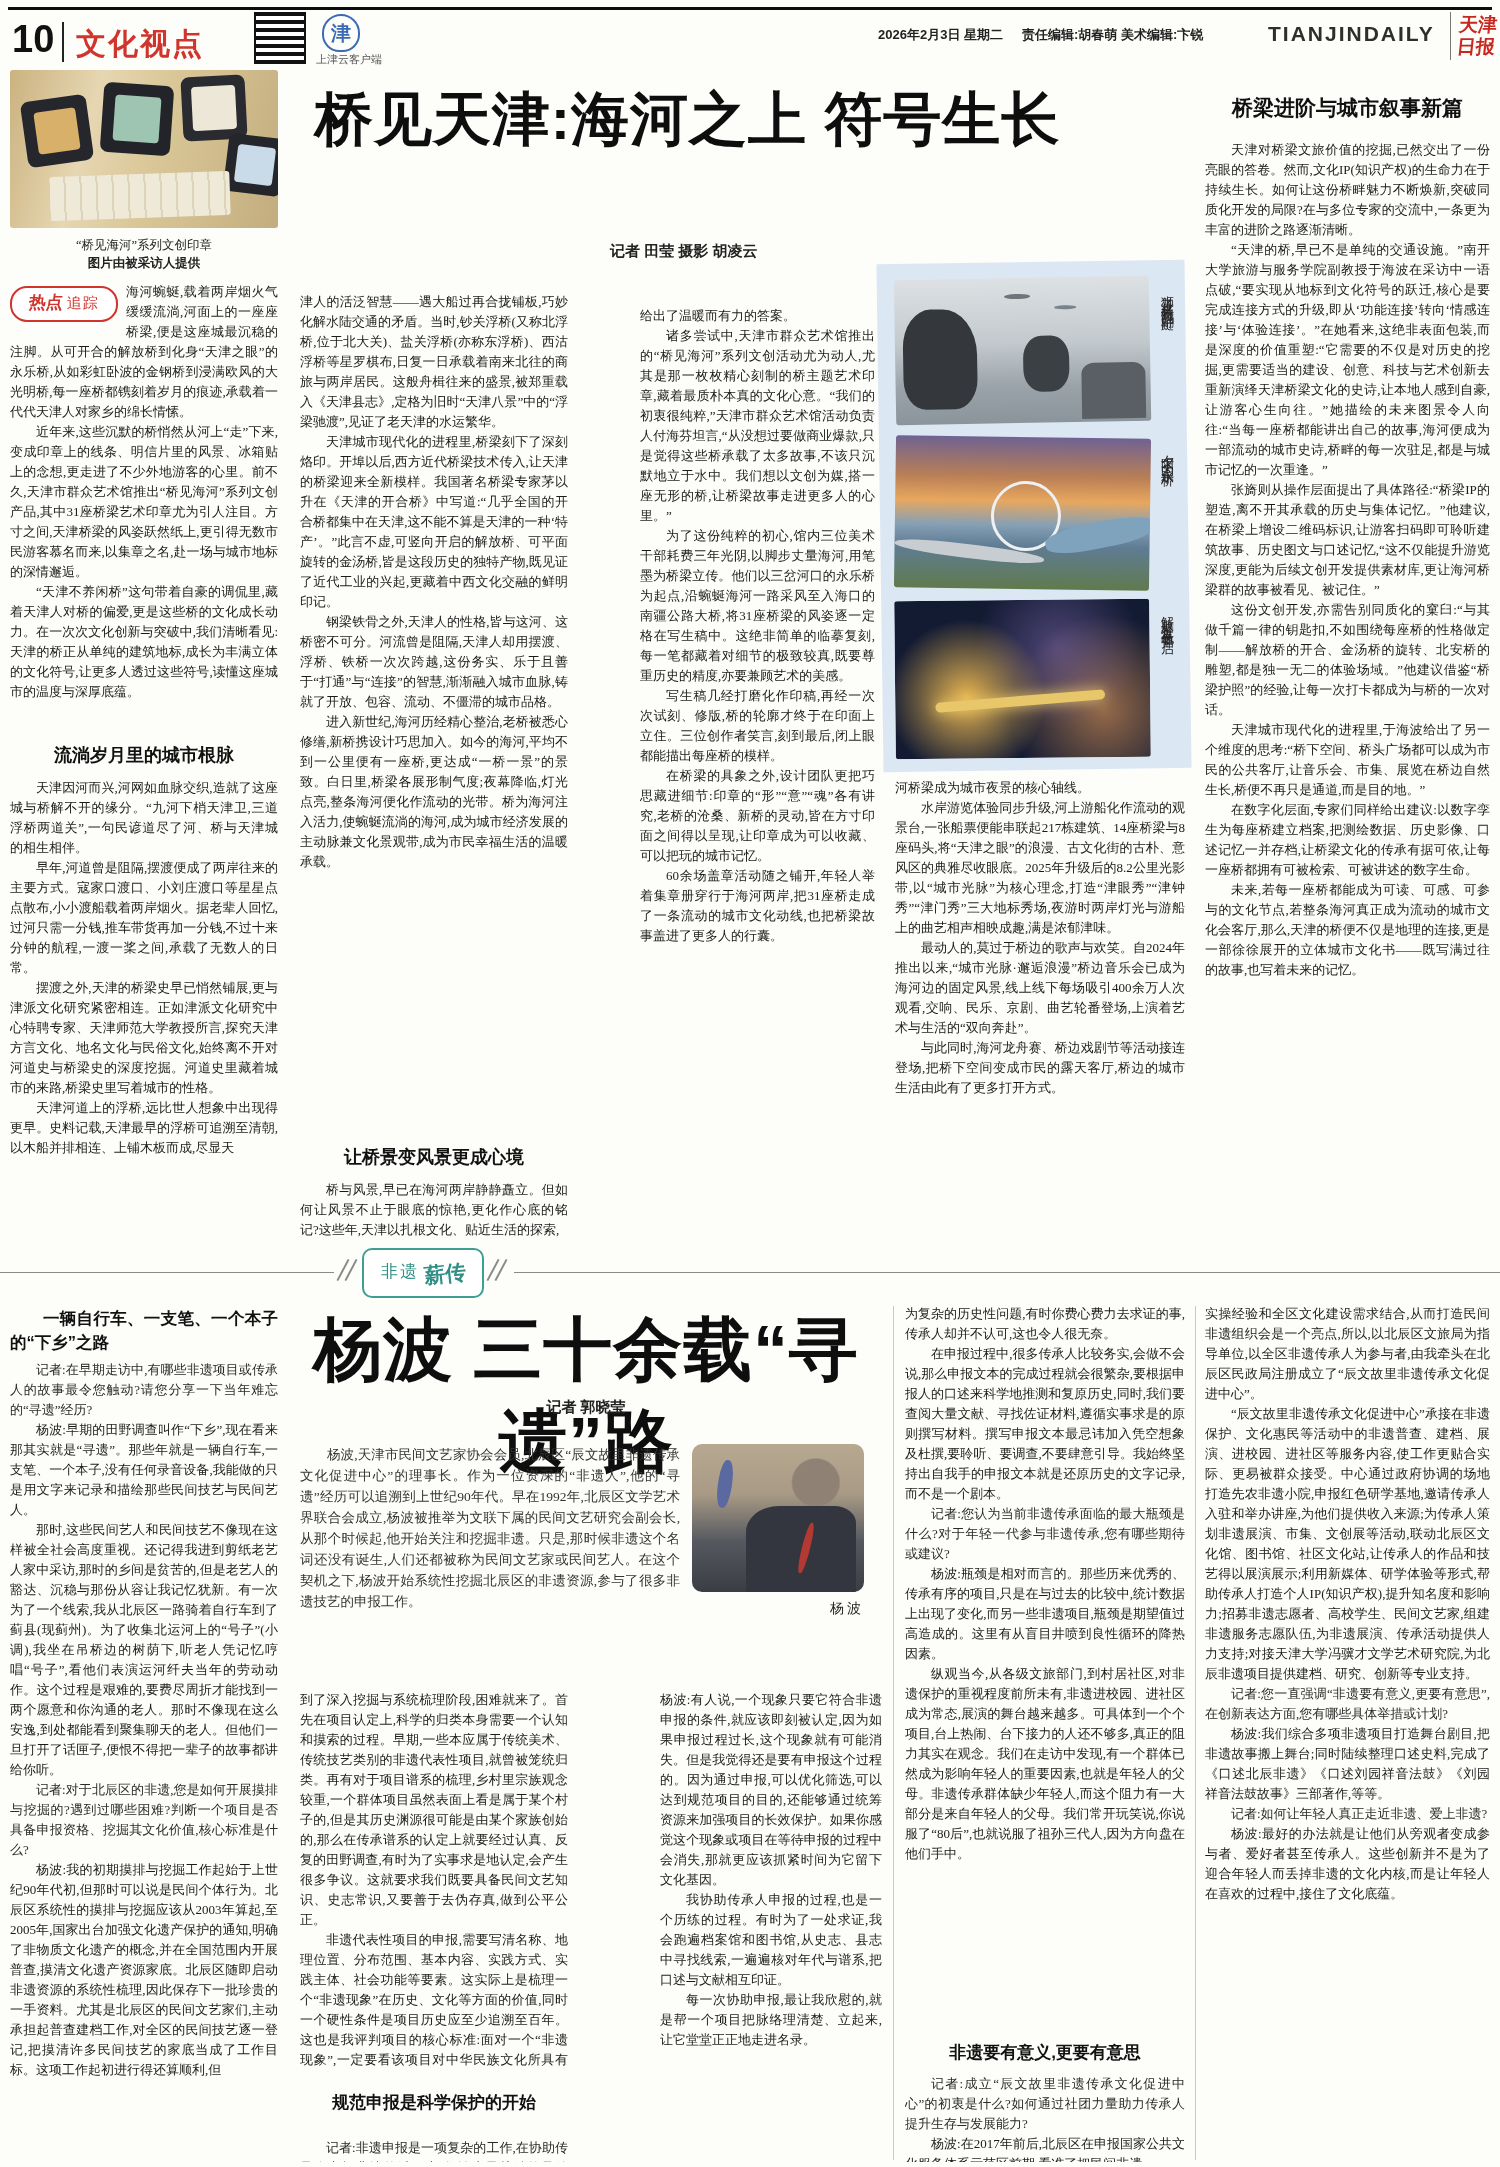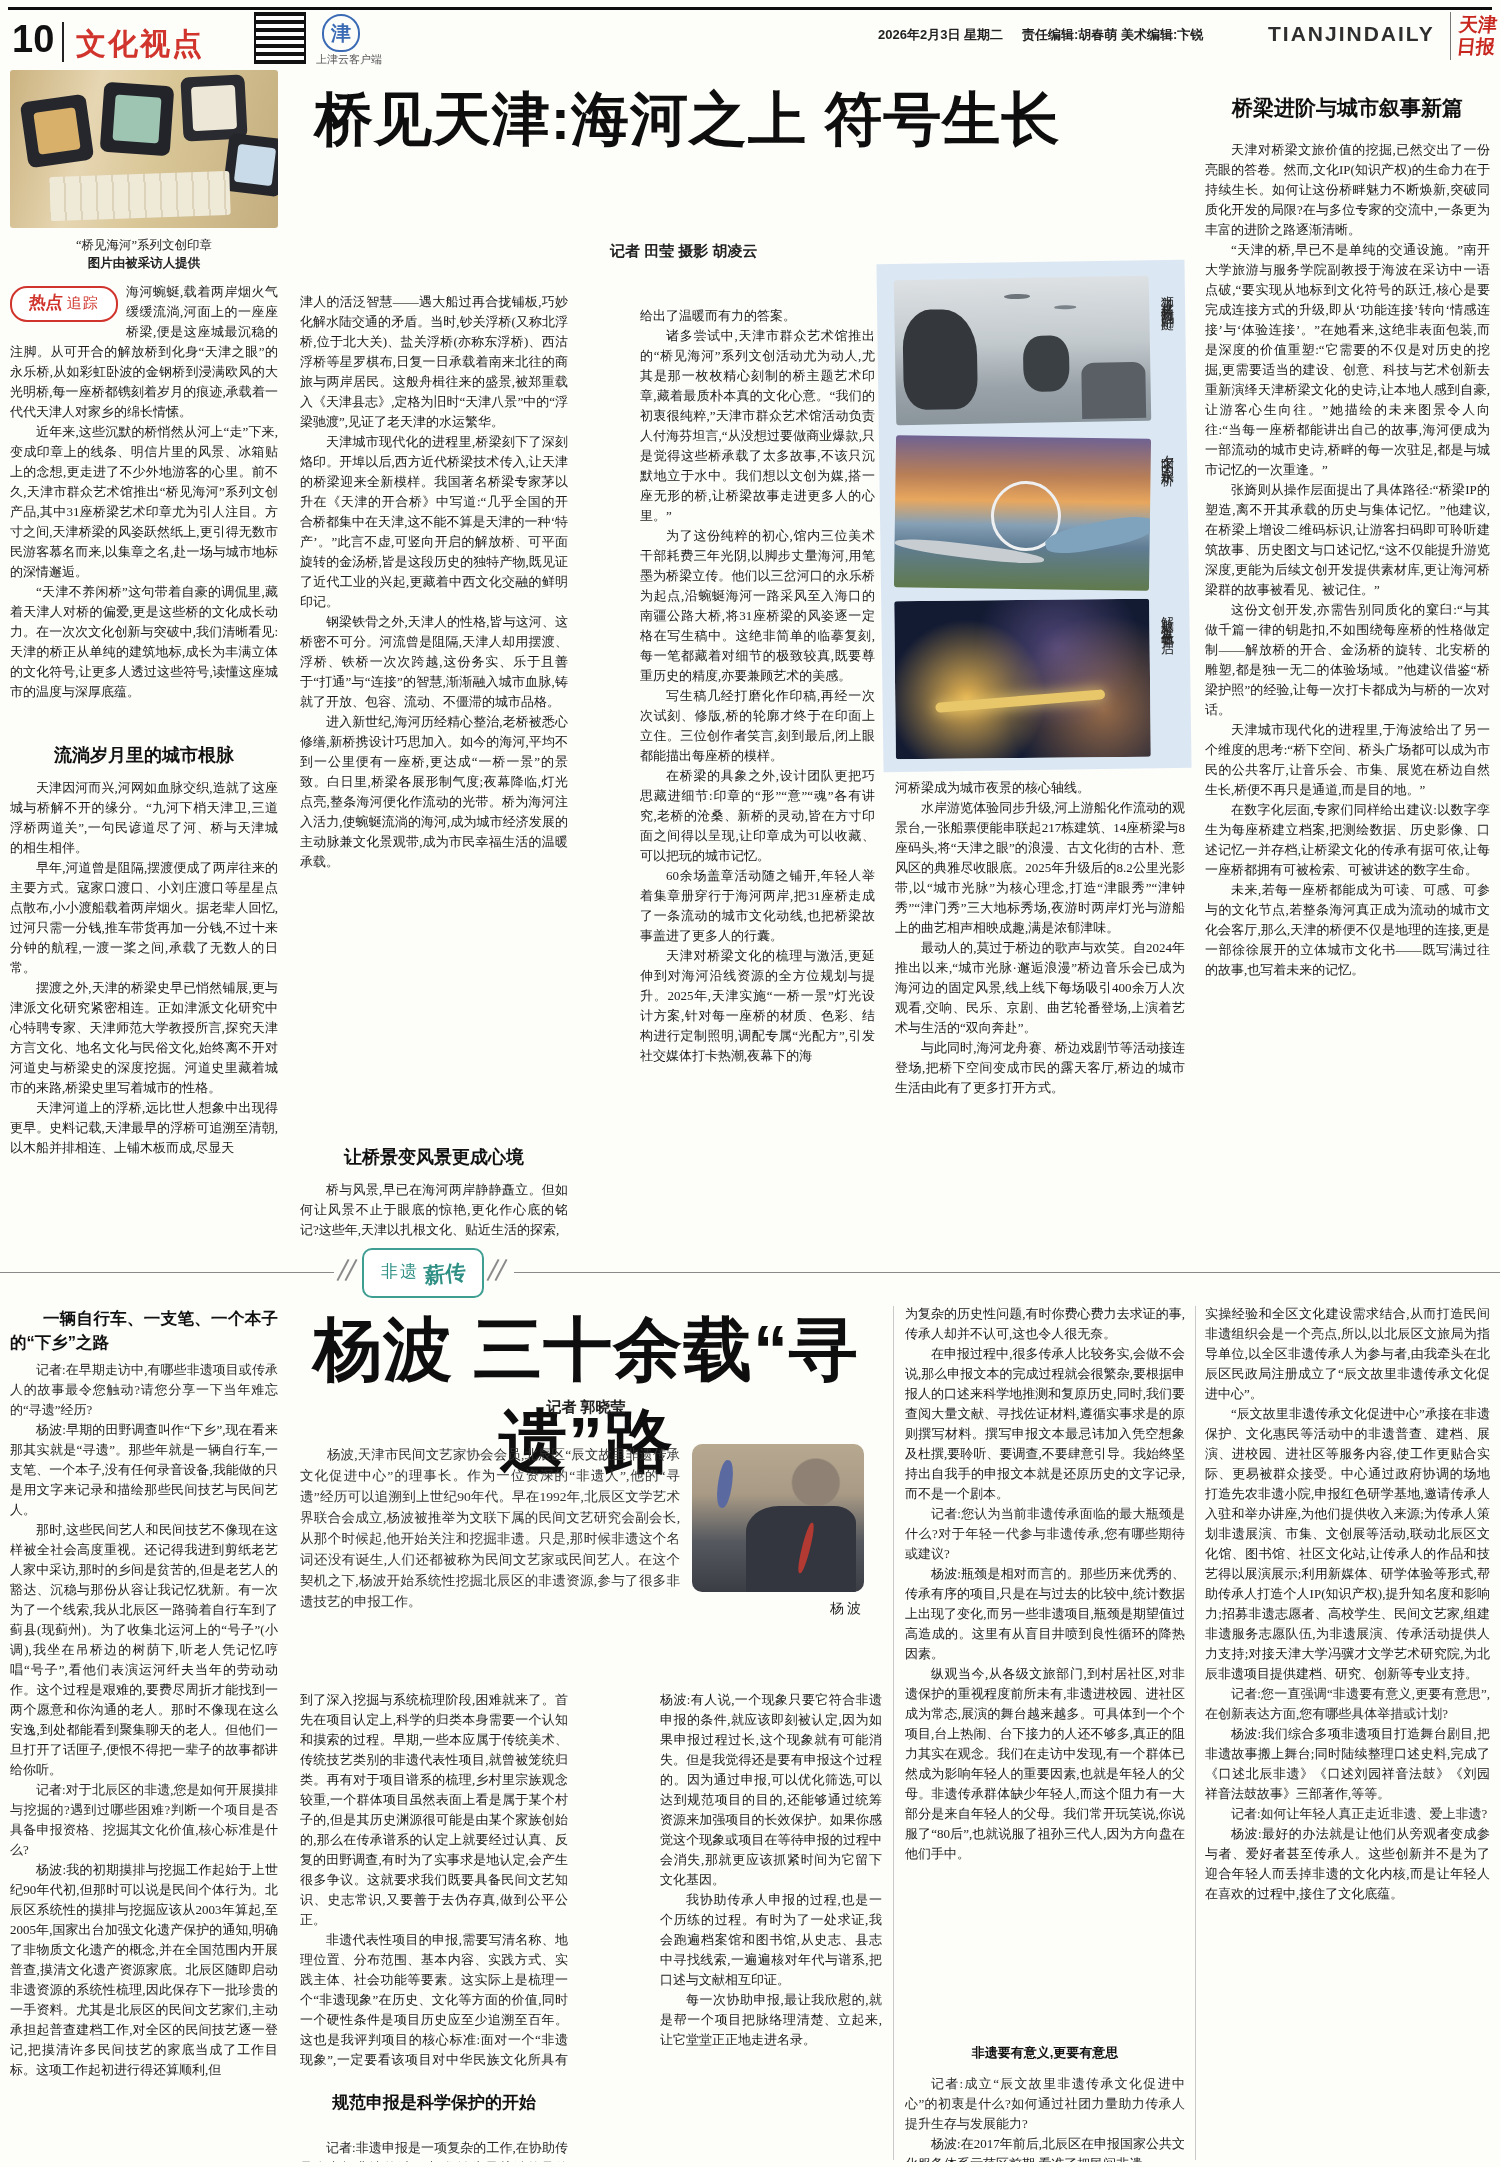--- a/index.html
+++ b/index.html
@@ -92,21 +92,20 @@
     <p>桥与风景,早已在海河两岸静静矗立。但如何让风景不止于眼底的惊艳,更化作心底的铭记?这些年,天津以扎根文化、贴近生活的探索,</p>
   </div>
 
   <div class="col" style="left:640px;top:306px;width:235px;height:938px;">
     <p class="noind">给出了温暖而有力的答案。</p>
     <p>诸多尝试中,天津市群众艺术馆推出的“桥见海河”系列文创活动尤为动人,尤其是那一枚枚精心刻制的桥主题艺术印章,藏着最质朴本真的文化心意。“我们的初衷很纯粹,”天津市群众艺术馆活动负责人付海芬坦言,“从没想过要做商业爆款,只是觉得这些桥承载了太多故事,不该只沉默地立于水中。我们想以文创为媒,搭一座无形的桥,让桥梁故事走进更多人的心里。”</p>
     <p>为了这份纯粹的初心,馆内三位美术干部耗费三年光阴,以脚步丈量海河,用笔墨为桥梁立传。他们以三岔河口的永乐桥为起点,沿蜿蜒海河一路采风至入海口的南疆公路大桥,将31座桥梁的风姿逐一定格在写生稿中。这绝非简单的临摹复刻,每一笔都藏着对细节的极致较真,既要尊重历史的精度,亦要兼顾艺术的美感。</p>
     <p>写生稿几经打磨化作印稿,再经一次次试刻、修版,桥的轮廓才终于在印面上立住。三位创作者笑言,刻到最后,闭上眼都能描出每座桥的模样。</p>
     <p>在桥梁的具象之外,设计团队更把巧思藏进细节:印章的“形”“意”“魂”各有讲究,老桥的沧桑、新桥的灵动,皆在方寸印面之间得以呈现,让印章成为可以收藏、可以把玩的城市记忆。</p>
     <p>60余场盖章活动随之铺开,年轻人举着集章册穿行于海河两岸,把31座桥走成了一条流动的城市文化动线,也把桥梁故事盖进了更多人的行囊。</p>
-    <p>天津对桥梁文化的梳理与激活,更延伸到对海河沿线资源的全方位规划与提升。2025年,天津实施“一桥一景”灯光设计方案,针对每一座桥的材质、色彩、结构进行定制照明,调配专属“光配方”,引发社交媒体打卡热潮,夜幕下的海</p>
   </div>
 
   <div class="abs" style="left:880px;top:262px;width:308px;height:508px;background:#dbe7f3;transform:rotate(-0.8deg);"></div>
   <div class="photo" style="left:895px;top:278px;width:255px;height:145px;transform:rotate(-1deg);background:linear-gradient(180deg,#dde1e4 0%,#c2c9cd 45%,#9aa3a9 75%,#8a949b 100%);">
     <div class="blob" style="left:8px;top:30px;width:74px;height:100px;background:#34383d;border-radius:38% 46% 30% 30%;"></div>
     <div class="blob" style="left:128px;top:58px;width:46px;height:56px;background:#3b4045;border-radius:40%;"></div>
     <div class="blob" style="left:110px;top:16px;width:26px;height:5px;background:#6d757b;"></div>
     <div class="blob" style="left:160px;top:28px;width:22px;height:4px;background:#7b838a;"></div>
     <div class="blob" style="left:186px;top:86px;width:64px;height:56px;background:#5a5f66;border-radius:20% 20% 0 0;"></div>
   </div>
@@ -198,21 +197,21 @@
   </div>
 
   <div class="col" style="left:905px;top:1304px;width:280px;height:858px;">
     <div style="height:728px;overflow:hidden;">
       <p class="noind">为复杂的历史性问题,有时你费心费力去求证的事,传承人却并不认可,这也令人很无奈。</p>
       <p>在申报过程中,很多传承人比较务实,会做不会说,那么申报文本的完成过程就会很繁杂,要根据申报人的口述来科学地推测和复原历史,同时,我们要查阅大量文献、寻找佐证材料,遵循实事求是的原则撰写材料。撰写申报文本最忌讳加入凭空想象及杜撰,要聆听、要调查,不要肆意引导。我始终坚持出自我手的申报文本就是还原历史的文字记录,而不是一个剧本。</p>
       <p class="q">记者:您认为当前非遗传承面临的最大瓶颈是什么?对于年轻一代参与非遗传承,您有哪些期待或建议?</p>
       <p>杨波:瓶颈是相对而言的。那些历来优秀的、传承有序的项目,只是在与过去的比较中,统计数据上出现了变化,而另一些非遗项目,瓶颈是期望值过高造成的。这里有从盲目井喷到良性循环的降热因素。</p>
       <p>纵观当今,从各级文旅部门,到村居社区,对非遗保护的重视程度前所未有,非遗进校园、进社区成为常态,展演的舞台越来越多。可具体到一个个项目,台上热闹、台下接力的人还不够多,真正的阻力其实在观念。我们在走访中发现,有一个群体已然成为影响年轻人的重要因素,也就是年轻人的父母。非遗传承群体缺少年轻人,而这个阻力有一大部分是来自年轻人的父母。我们常开玩笑说,你说服了“80后”,也就说服了祖孙三代人,因为方向盘在他们手中。</p>
     </div>
-    <div class="sh" style="font-size:13px;margin:6px 0;">非遗要有意义,更要有意思</div>
+    <div class="sh" style="font-size:17px;margin:6px 0;">非遗要有意义,更要有意思</div>
     <p class="q">记者:成立“辰文故里非遗传承文化促进中心”的初衷是什么?如何通过社团力量助力传承人提升生存与发展能力?</p>
     <p>杨波:在2017年前后,北辰区在申报国家公共文化服务体系示范区前期,看准了把民间非遗</p>
   </div>
 
   <div class="col" style="left:1205px;top:1304px;width:285px;height:858px;">
     <p class="noind">实操经验和全区文化建设需求结合,从而打造民间非遗组织会是一个亮点,所以,以北辰区文旅局为指导单位,以全区非遗传承人为参与者,由我牵头在北辰区民政局注册成立了“辰文故里非遗传承文化促进中心”。</p>
     <p>“辰文故里非遗传承文化促进中心”承接在非遗保护、文化惠民等活动中的非遗普查、建档、展演、进校园、进社区等服务内容,使工作更贴合实际、更易被群众接受。中心通过政府协调的场地打造先农非遗小院,申报红色研学基地,邀请传承人入驻和举办讲座,为他们提供收入来源;为传承人策划非遗展演、市集、文创展等活动,联动北辰区文化馆、图书馆、社区文化站,让传承人的作品和技艺得以展演展示;利用新媒体、研学体验等形式,帮助传承人打造个人IP(知识产权),提升知名度和影响力;招募非遗志愿者、高校学生、民间文艺家,组建非遗服务志愿队伍,为非遗展演、传承活动提供人力支持;对接天津大学冯骥才文学艺术研究院,为北辰非遗项目提供建档、研究、创新等专业支持。</p>
     <p class="q">记者:您一直强调“非遗要有意义,更要有意思”,在创新表达方面,您有哪些具体举措或计划?</p>
     <p>杨波:我们综合多项非遗项目打造舞台剧目,把非遗故事搬上舞台;同时陆续整理口述史料,完成了《口述北辰非遗》《口述刘园祥音法鼓》《刘园祥音法鼓故事》三部著作,等等。</p>
     <p class="q">记者:如何让年轻人真正走近非遗、爱上非遗?</p>

